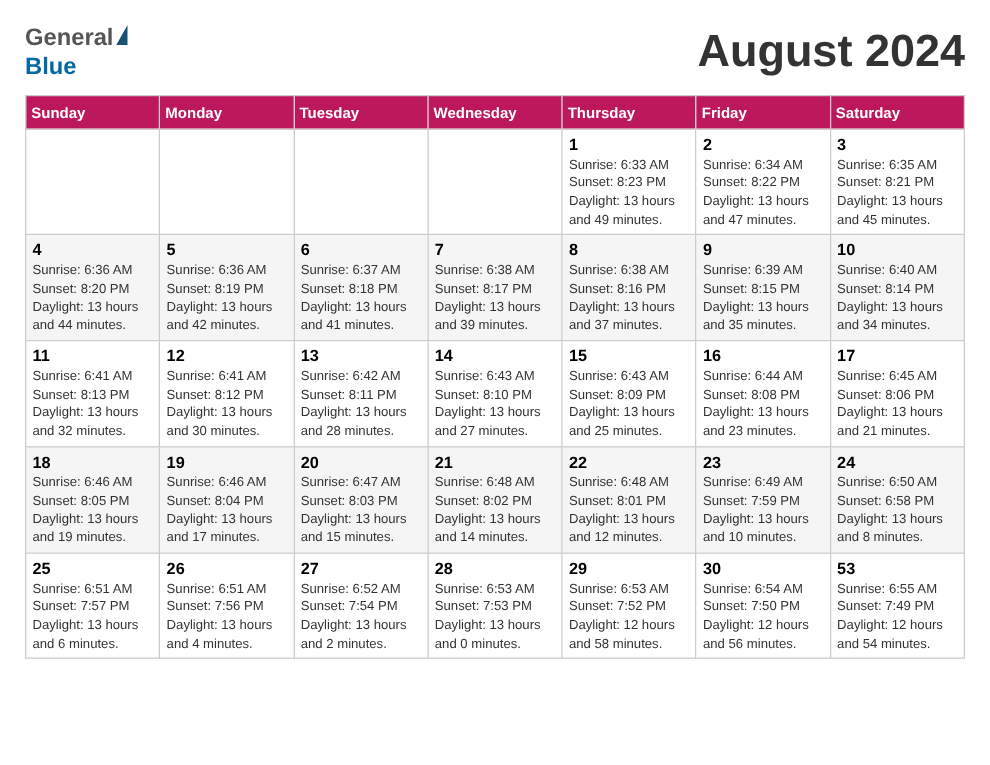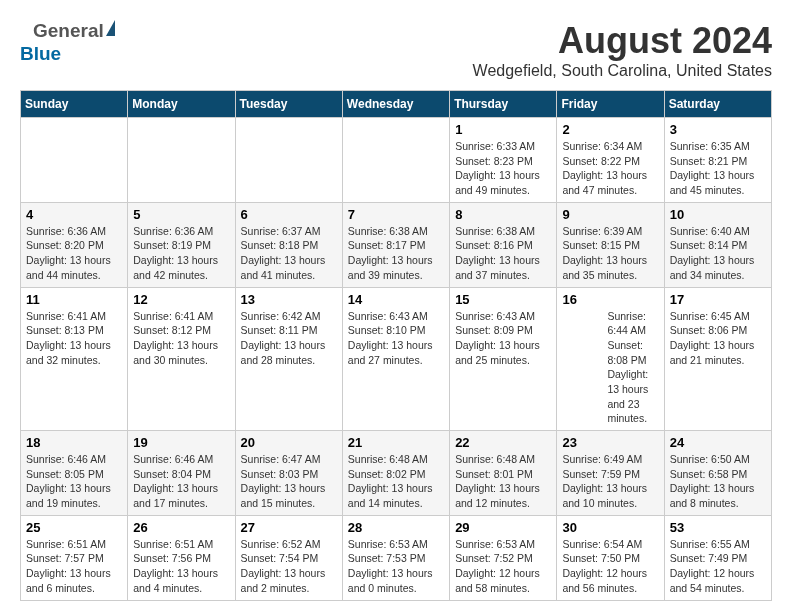--- a/index.html
+++ b/index.html
@@ -35,21 +35,21 @@
       font-size: 16px;
       font-weight: normal;
       color: #333;
     }
     table {
       width: 100%;
       border-collapse: collapse;
       font-size: 11px;
     }
     thead tr th {
-      background-color: #0c4a6e;
+      background-color: #be185d;
       color: #fff;
       padding: 6px 4px;
       text-align: left;
       font-size: 12px;
       font-weight: bold;
       border: 1px solid #ccc;
     }
     tbody tr td {
       border: 1px solid #ccc;
       vertical-align: top;
@@ -71,21 +71,20 @@
       color: #333;
       font-size: 10.5px;
       line-height: 1.4;
     }
     .empty-cell {
       background: #fff;
     }
     .logo-row {
       display: flex;
       align-items: flex-start;
-      margin-left: 13px;
     }
     .logo-text-general { color: #555; font-size: 19px; font-weight: bold; }
     .logo-text-blue { color: #0369a1; font-size: 19px; font-weight: bold; }
     .logo-triangle {
       width: 0; height: 0;
       border-left: 9px solid transparent;
       border-right: 0px solid transparent;
       border-bottom: 16px solid #1a5276;
       display: inline-block;
       margin-left: 2px;
@@ -101,21 +100,20 @@
     <div class="logo-row">
       <span class="logo-text-general">General</span>
       <span class="logo-triangle"></span>
     </div>
     <div>
       <span class="logo-text-blue">Blue</span>
     </div>
   </div>
   <div class="title-block">
     <h1>August 2024</h1>
-    <h2>Wedgefield, South Carolina, United States</h2>
   </div>
 </div>
 
 <table>
   <thead>
     <tr>
     <th>Sunday</th>
         <th>Monday</th>
         <th>Tuesday</th>
         <th>Wednesday</th>
@@ -234,21 +232,21 @@
         </td>
         <td>
           <span class="day-number">15</span>
           <div class="day-info" style="white-space: pre-line;">Sunrise: 6:43 AM
 Sunset: 8:09 PM
 Daylight: 13 hours
 and 25 minutes.</div>
         </td>
         <td>
           <span class="day-number">16</span>
-          <div class="day-info" style="white-space: pre-line; margin-left: 45px;">Sunrise: 6:44 AM
+          <div class="day-info" style="white-space: pre-line;">Sunrise: 6:44 AM
 Sunset: 8:08 PM
 Daylight: 13 hours
 and 23 minutes.</div>
         </td>
         <td>
           <span class="day-number">17</span>
           <div class="day-info" style="white-space: pre-line;">Sunrise: 6:45 AM
 Sunset: 8:06 PM
 Daylight: 13 hours
 and 21 minutes.</div>

